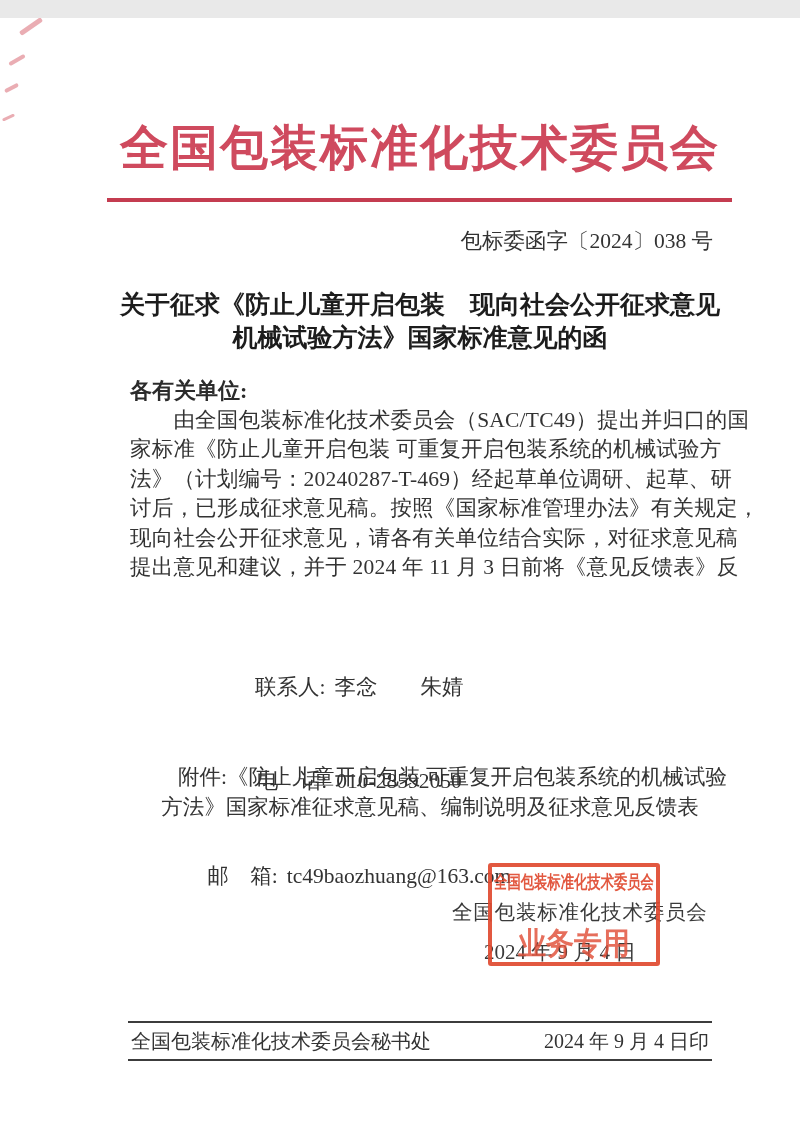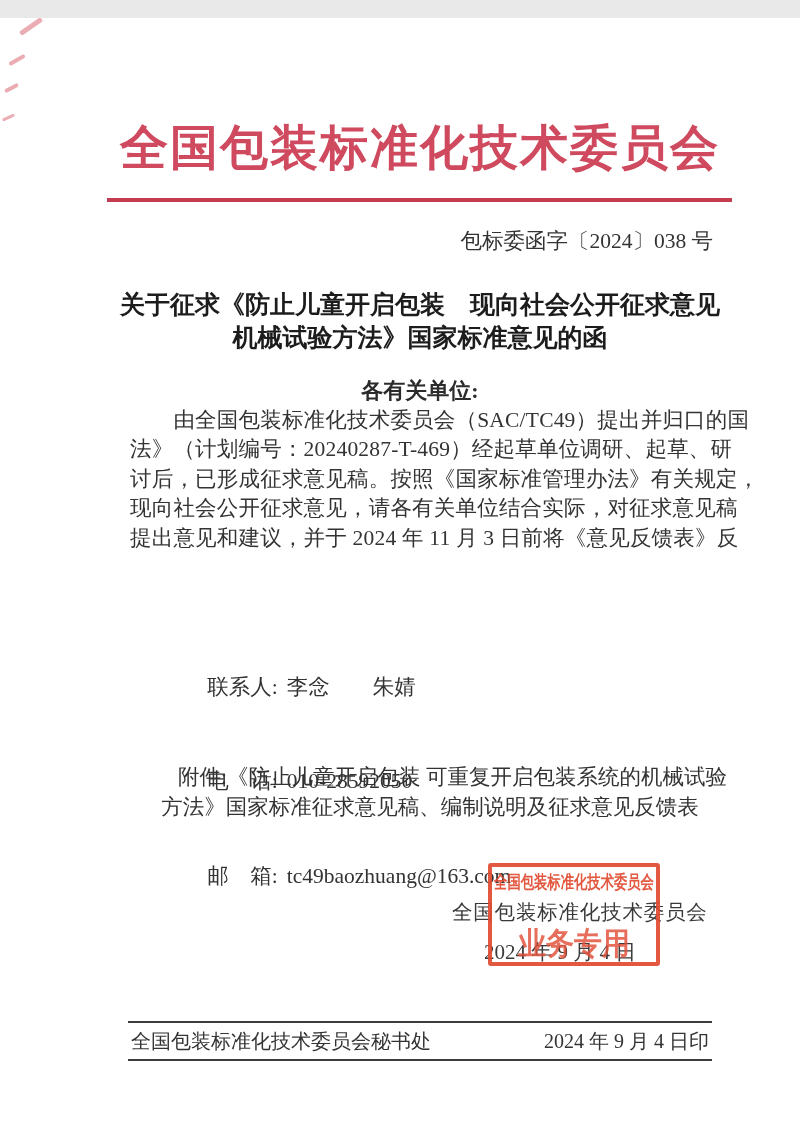--- a/index.html
+++ b/index.html
@@ -24,32 +24,32 @@
     font-size:21.5px;white-space:pre;color:#333;text-align:center;
   }
   
   .doc-title{
     position:absolute;left:40px;top:270px;width:760px;
     text-align:center;font-size:25px;font-weight:bold;
     line-height:33px;color:#1c1c1c;
   }
   .doc-title .t-line{white-space:pre;}
   
-  .body-block{position:absolute;left:130px;top:358px;width:580px;text-align:center;}
+  .body-block{position:absolute;left:130px;top:358px;width:580px;}
   .salutation{
     font-size:22px;line-height:29.5px;font-weight:600;
     white-space:pre;color:#2b2b2b;
   }
   .body-line{
     font-size:21.5px;line-height:29.5px;letter-spacing:0.2px;
     white-space:pre;color:#333;
   }
   
   .contact-block{position:absolute;left:175px;top:622px;}
-  .contact-row{font-size:21.5px;line-height:31.5px;white-space:pre;color:#333;}
+  .contact-row{font-size:21.5px;line-height:31.5px;white-space:pre;color:#333;text-align:center;}
   .contact-row .c-label{margin-right:9px;}
   
   .attach-block{position:absolute;left:130px;top:744px;width:600px;}
   .attach-line{font-size:21.5px;line-height:30px;white-space:pre;color:#333;text-align:center;}
   .attach-line.indent{padding-left:45px;}
   
   .sig-org{
     position:absolute;left:452px;top:880px;z-index:1;
     font-size:20.5px;letter-spacing:0.8px;white-space:nowrap;color:#3a3a3a;
   }
@@ -103,20 +103,21 @@
   <div class="doc-number">包标委函字〔2024〕038 号</div>
 
   <div class="doc-title">
     <div class="t-line">关于征求《防止儿童开启包装　现向社会公开征求意见</div>
     <div class="t-line">机械试验方法》国家标准意见的函</div>
   </div>
 
   <div class="body-block">
     <div class="salutation">各有关单位:</div>
     <div class="body-line">　　由全国包装标准化技术委员会（SAC/TC49）提出并归口的国</div>
+    <div class="body-line">家标准《防止儿童开启包装 可重复开启包装系统的机械试验方</div>
     <div class="body-line">法》（计划编号：20240287-T-469）经起草单位调研、起草、研</div>
     <div class="body-line">讨后，已形成征求意见稿。按照《国家标准管理办法》有关规定，</div>
     <div class="body-line">现向社会公开征求意见，请各有关单位结合实际，对征求意见稿</div>
     <div class="body-line">提出意见和建议，并于 2024 年 11 月 3 日前将《意见反馈表》反</div>
   </div>
 
   <div class="contact-block">
     <div class="contact-row">
       <span class="c-label">联系人:</span><span>李念　　朱婧</span>
     </div>

